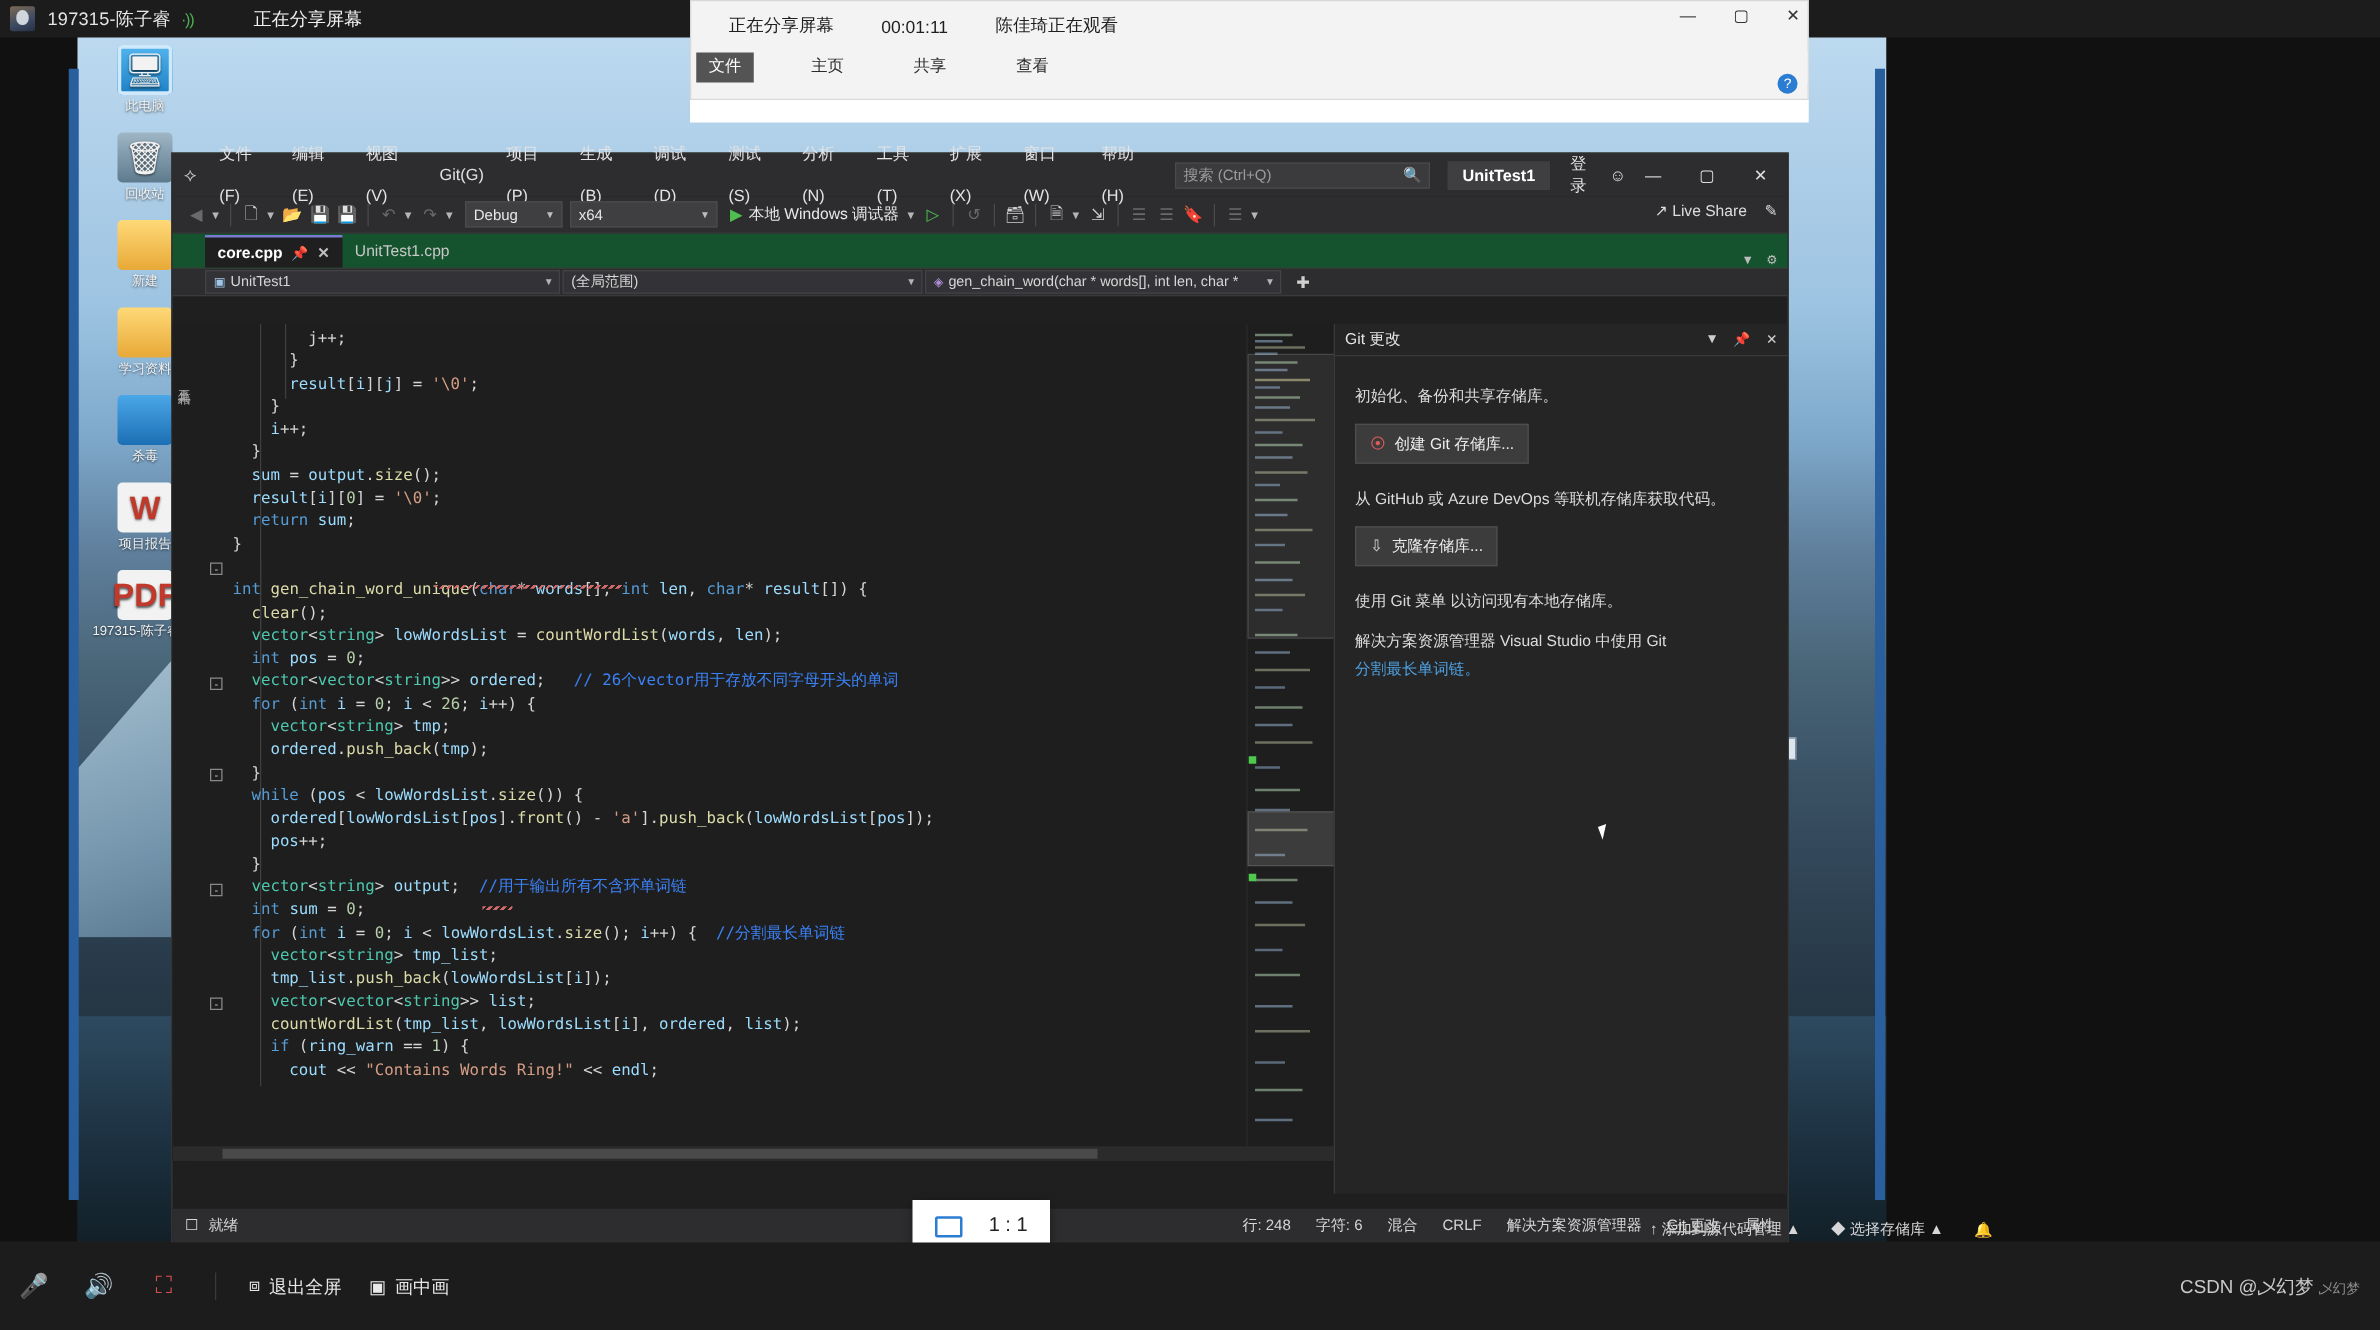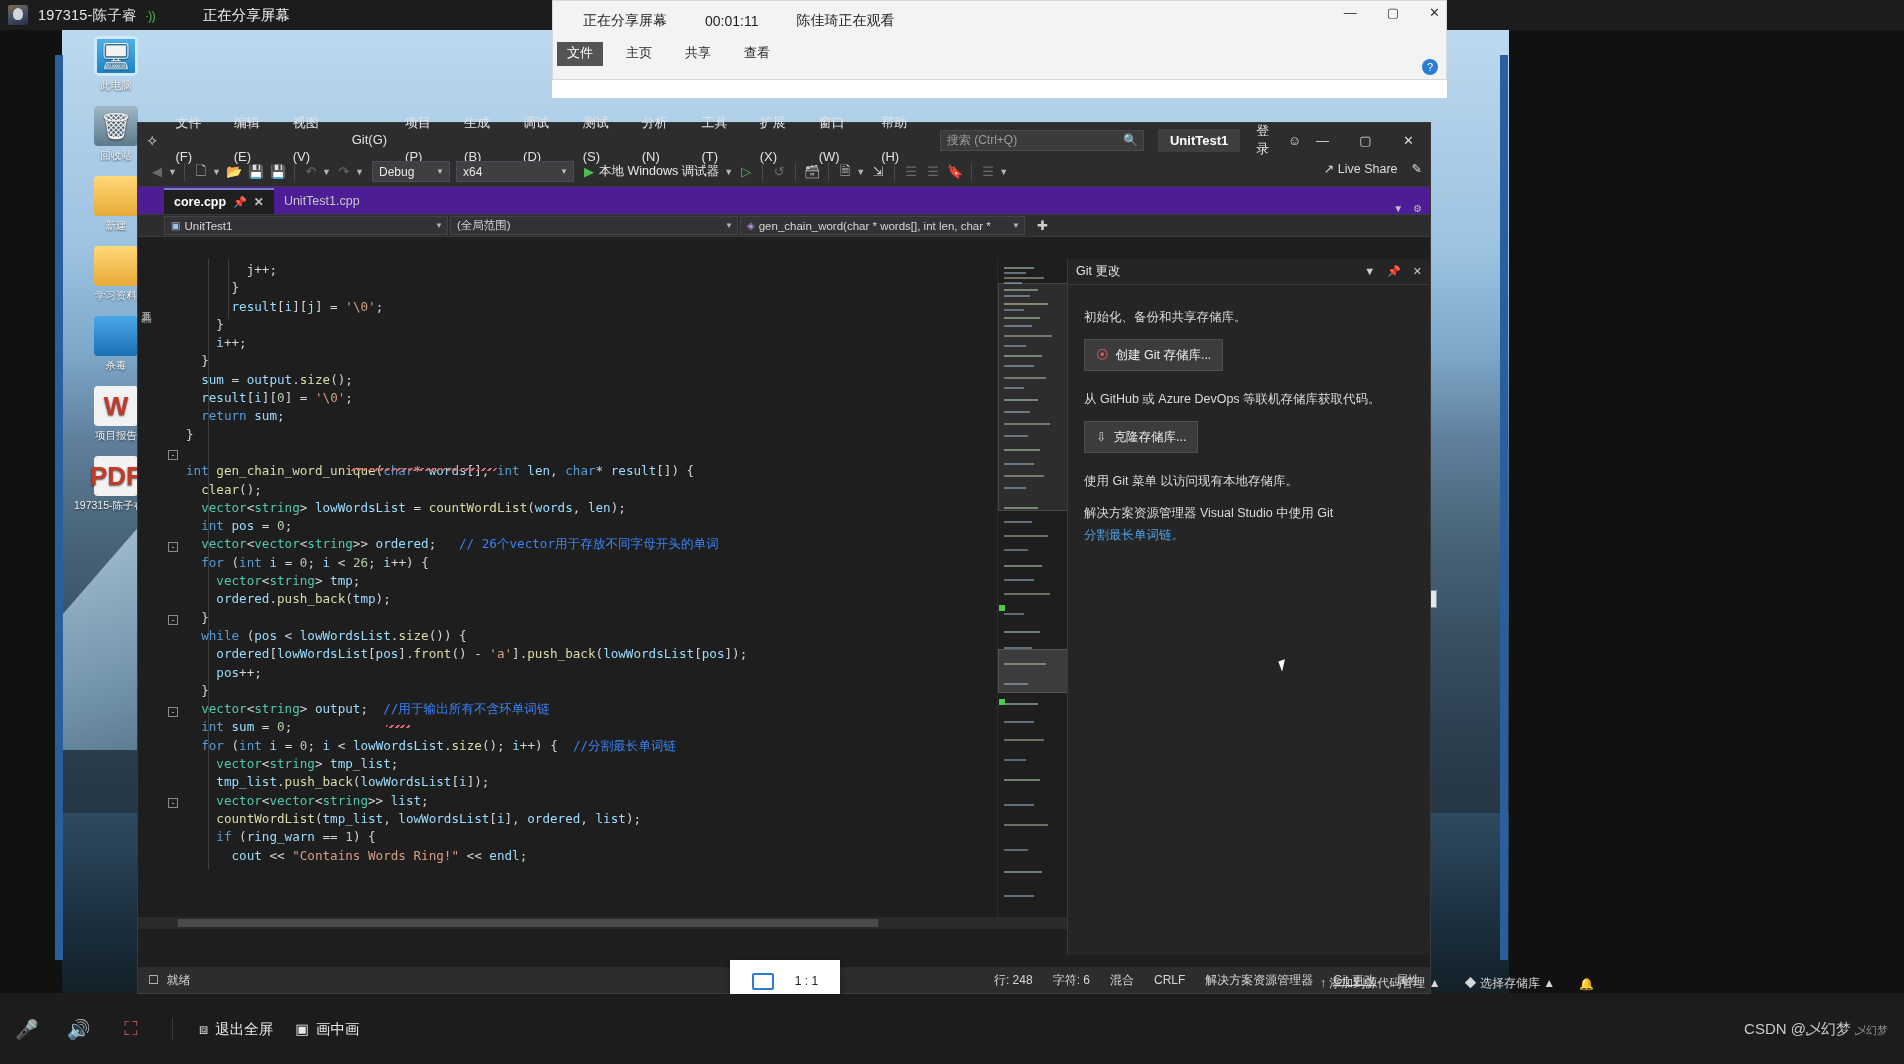--- a/index.html
+++ b/index.html
@@ -77,21 +77,21 @@
   
   .word-win {
     position:absolute; left: 552px; top: 0px; width: 895px; height: 80px;
     background: #f3f3f3; border: 1px solid #d8d8d8;
   }
   .word-title {
     height: 40px; display:flex; align-items:center; gap:38px; padding-left: 30px;
     font-size: 14px; color:#1f1f1f;
   }
   .word-ribbon {
-    height: 25px; display:flex; align-items:flex-end; gap: 13px; padding-left: 4px;
+    height: 25px; display:flex; align-items:flex-end; gap: 36px; padding-left: 4px;
     font-size: 13px; color:#2b2b2b; background:#f3f3f3;
   }
   .word-ribbon .tab { padding: 2px 10px 4px; }
   .word-ribbon .tab.active { background:#545454; color:#fff; }
   .word-winbtns { position:absolute; right: 6px; top: 4px; display:flex; gap: 30px;
                   font-size: 13px; color:#333; }
   .word-help { position:absolute; right: 8px; top: 58px; width:16px; height:16px;
                border-radius:50%; background:#2b7cd3; color:#fff; font-size:11px;
                display:flex; align-items:center; justify-content:center;}
   .word-body { position:absolute; left:552px; top:80px; width:895px; height:18px; background:#fff;}
@@ -134,21 +134,21 @@
   .combo .car { position:absolute; right:5px; font-size:8px; color:#bdbdbd; }
   .run-btn { display:flex; align-items:center; gap:5px; margin-left:10px; font-size:12.5px; color:#e8e8e8;}
   .play { color:#4fc04f; font-size: 13px; }
 
   .vs-liveshare {
     position:absolute; right: 8px; top: 38px; display:flex; gap:14px; align-items:center;
     font-size: 12.5px; color:#dcdcdc;
   }
 
   
-  .vs-tabs { height: 28px; display:flex; align-items:flex-end; background:#4c1d95;
+  .vs-tabs { height: 28px; display:flex; align-items:flex-end; background:#14532d;
              padding-left: 26px; border-bottom:1px solid #3a3a3a; position:relative;}
   .vs-tab { height: 26px; display:flex; align-items:center; gap:7px; padding: 0 10px;
             font-size: 12.5px; color:#c8c8c8; }
   .vs-tab.active { background:#1f1f1f; border-top: 2px solid #7a7ad1; color:#fff; font-weight:bold; }
   .vs-tab .pin { font-size: 11px; color:#a9a9a9; }
   .vs-tab .x   { font-size: 12px; color:#c0c0c0; }
   .tabs-right { margin-left:auto; display:flex; gap:10px; align-items:center; padding-right:8px;
                 color:#bdbdbd; font-size:10px;}
 
   
@@ -220,21 +220,21 @@
   .vs-status { position:absolute; left:0; bottom:0; width: 1292px; height: 26px;
                background:#2d2d30; display:flex; align-items:center; padding: 0 10px;
                font-size: 12px; color:#d6d6d6; gap: 8px; }
   .vs-status .right { margin-left:auto; display:flex; gap: 20px; align-items:center;}
   .ul { text-decoration: underline; }
 
   
   .ratio-pop {
     position:absolute; left: 730px; top: 960px; width: 110px; height: 42px;
     background:#fff; display:flex; align-items:center; gap:21px; justify-content:center;
-    box-shadow: 0 2px 8px #0006; font-size: 12px; color:#222;
+    box-shadow: 0 2px 8px #0006; font-size: 16px; color:#222;
   }
   .ratio-pop .mini {
     width: 22px; height: 17px; border: 2px solid #2b7cd3; border-radius:2px;
   }
 
   
   .bottom-bar {
     position:absolute; left:0; bottom:0; width:1904px; height: 70px;
     background:#1c1c1c; display:flex; align-items:center; padding-left: 12px; gap: 22px;
     color:#e8e8e8; font-size: 14.5px;

